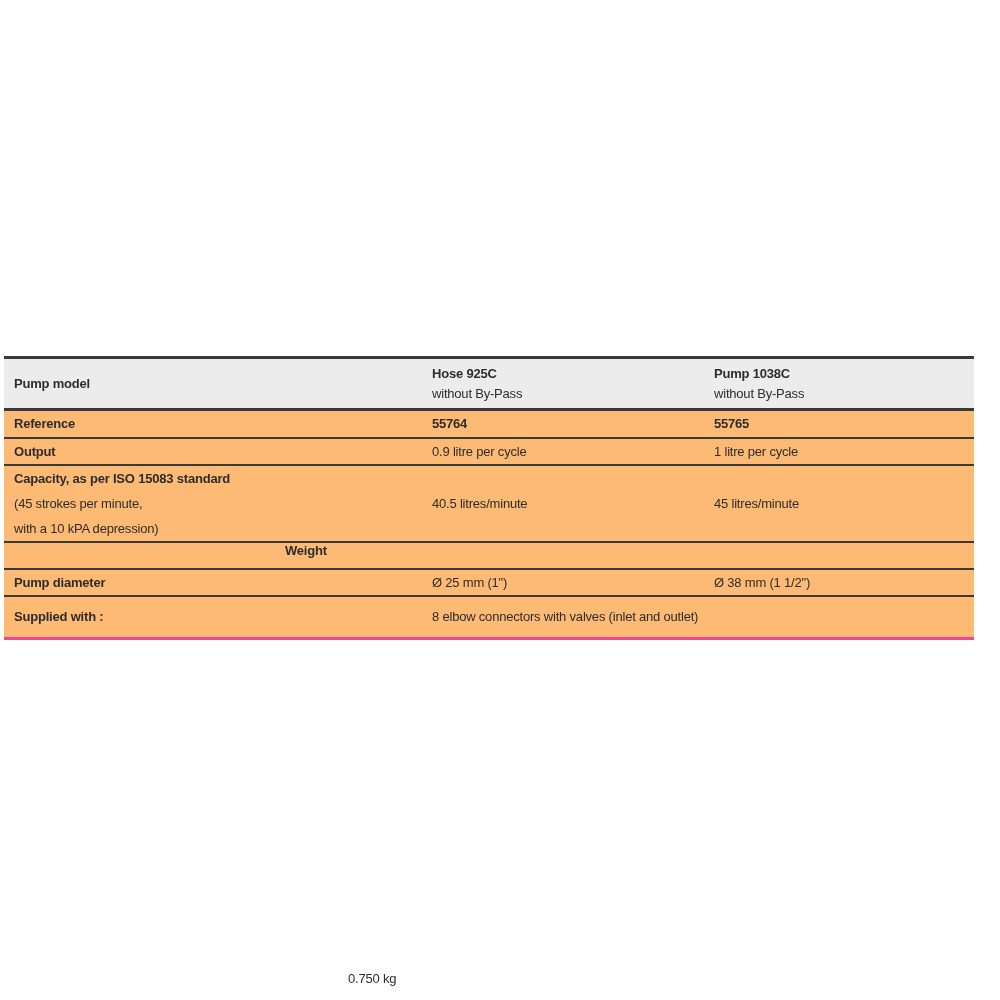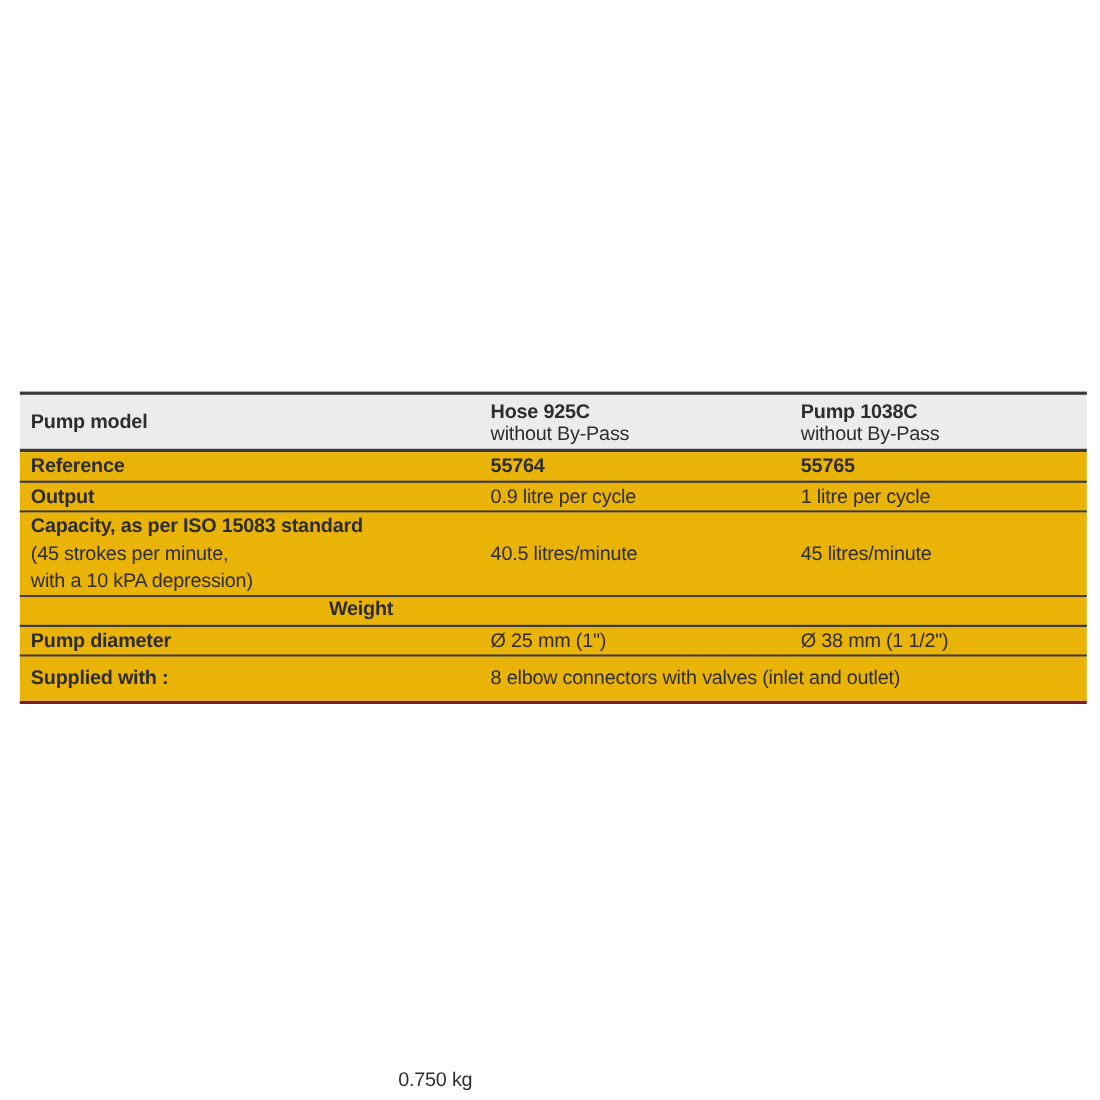--- a/index.html
+++ b/index.html
@@ -13,34 +13,34 @@
   }
   .page {
     position: relative;
     width: 1000px;
     height: 1000px;
     background: #ffffff;
     overflow: hidden;
   }
   .spec-table {
     position: absolute;
-    left: 18px;
+    left: 4px;
     top: 356px;
     width: 970px;
     border-top: 3px solid #3a3a3a;
-    border-bottom: 3px solid #7f1d1d;
-    font-size: 18px;
+    border-bottom: 3px solid #ec4899;
+    font-size: 13px;
     letter-spacing: -0.2px;
     line-height: 1.2;
   }
   .row {
     display: flex;
     align-items: center;
     border-bottom: 2px solid #3a3a3a;
-    background: #eab308;
+    background: #fdba74;
     box-sizing: border-box;
   }
   .row:last-child { border-bottom: none; }
   .row.header {
     background: #ececec;
     height: 52px;
     border-bottom: 3px solid #3a3a3a;
   }
   .row.r-reference { height: 28px; }
   .row.r-output { height: 27px; }

